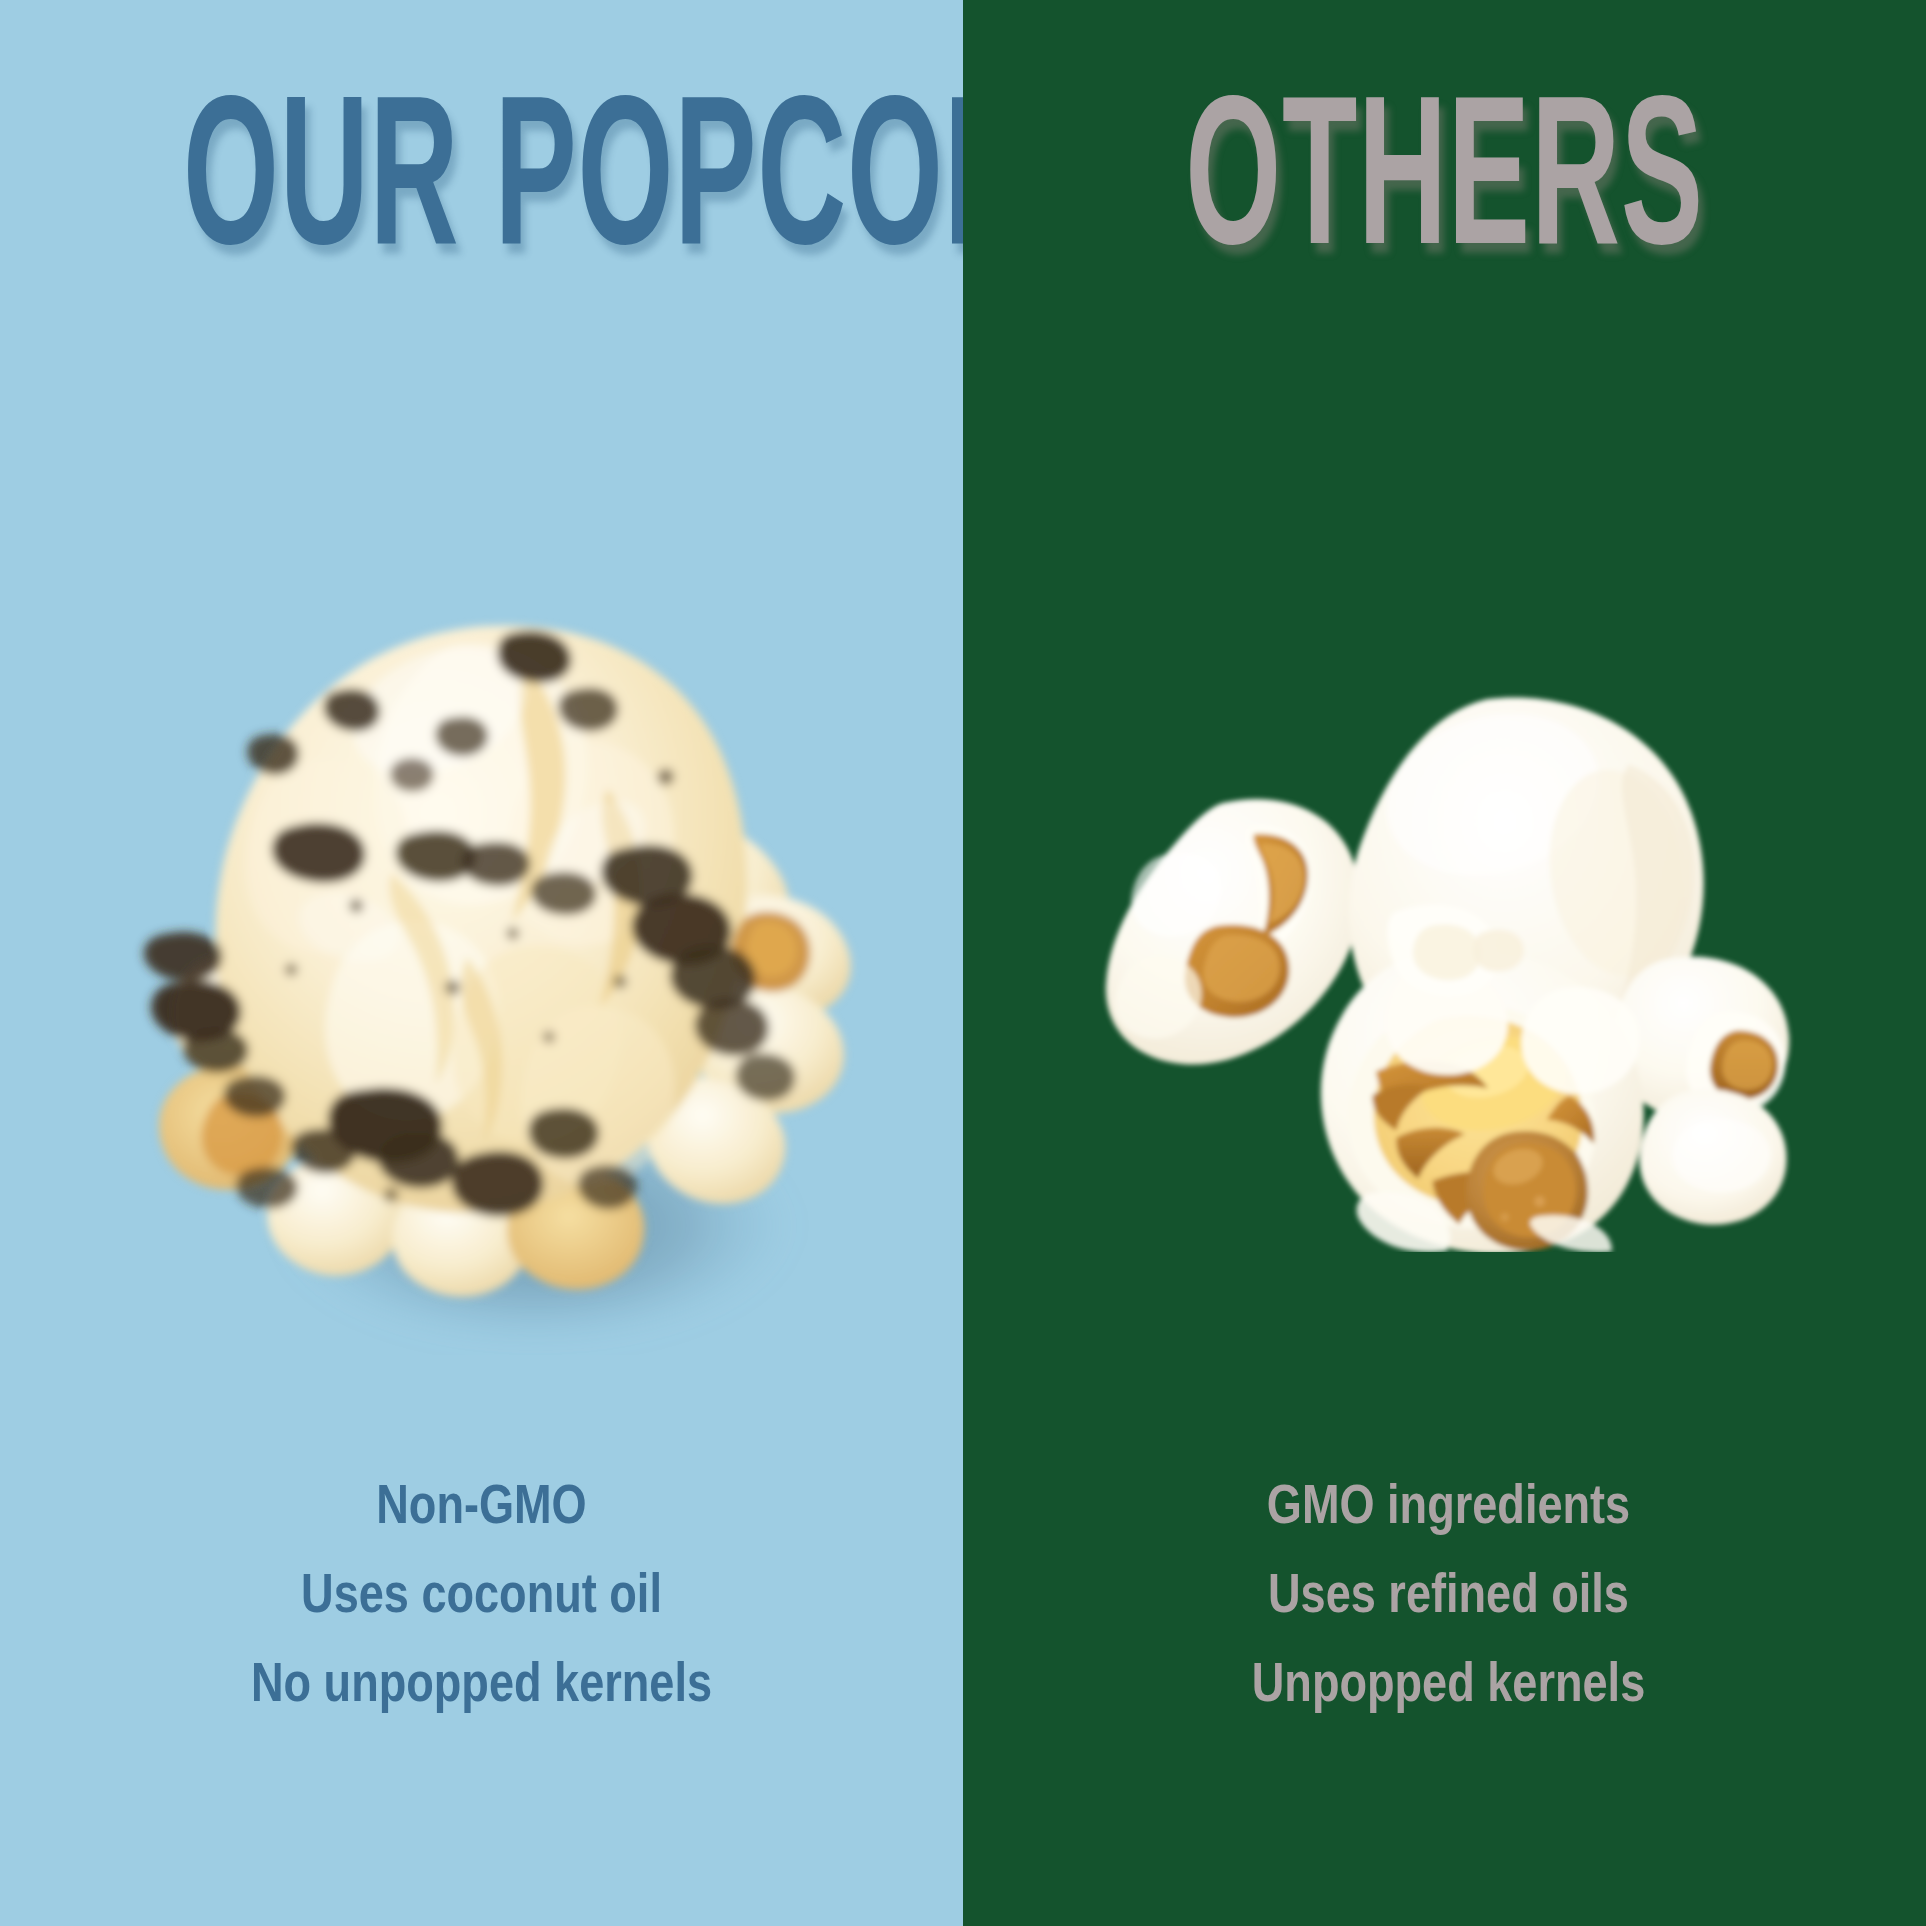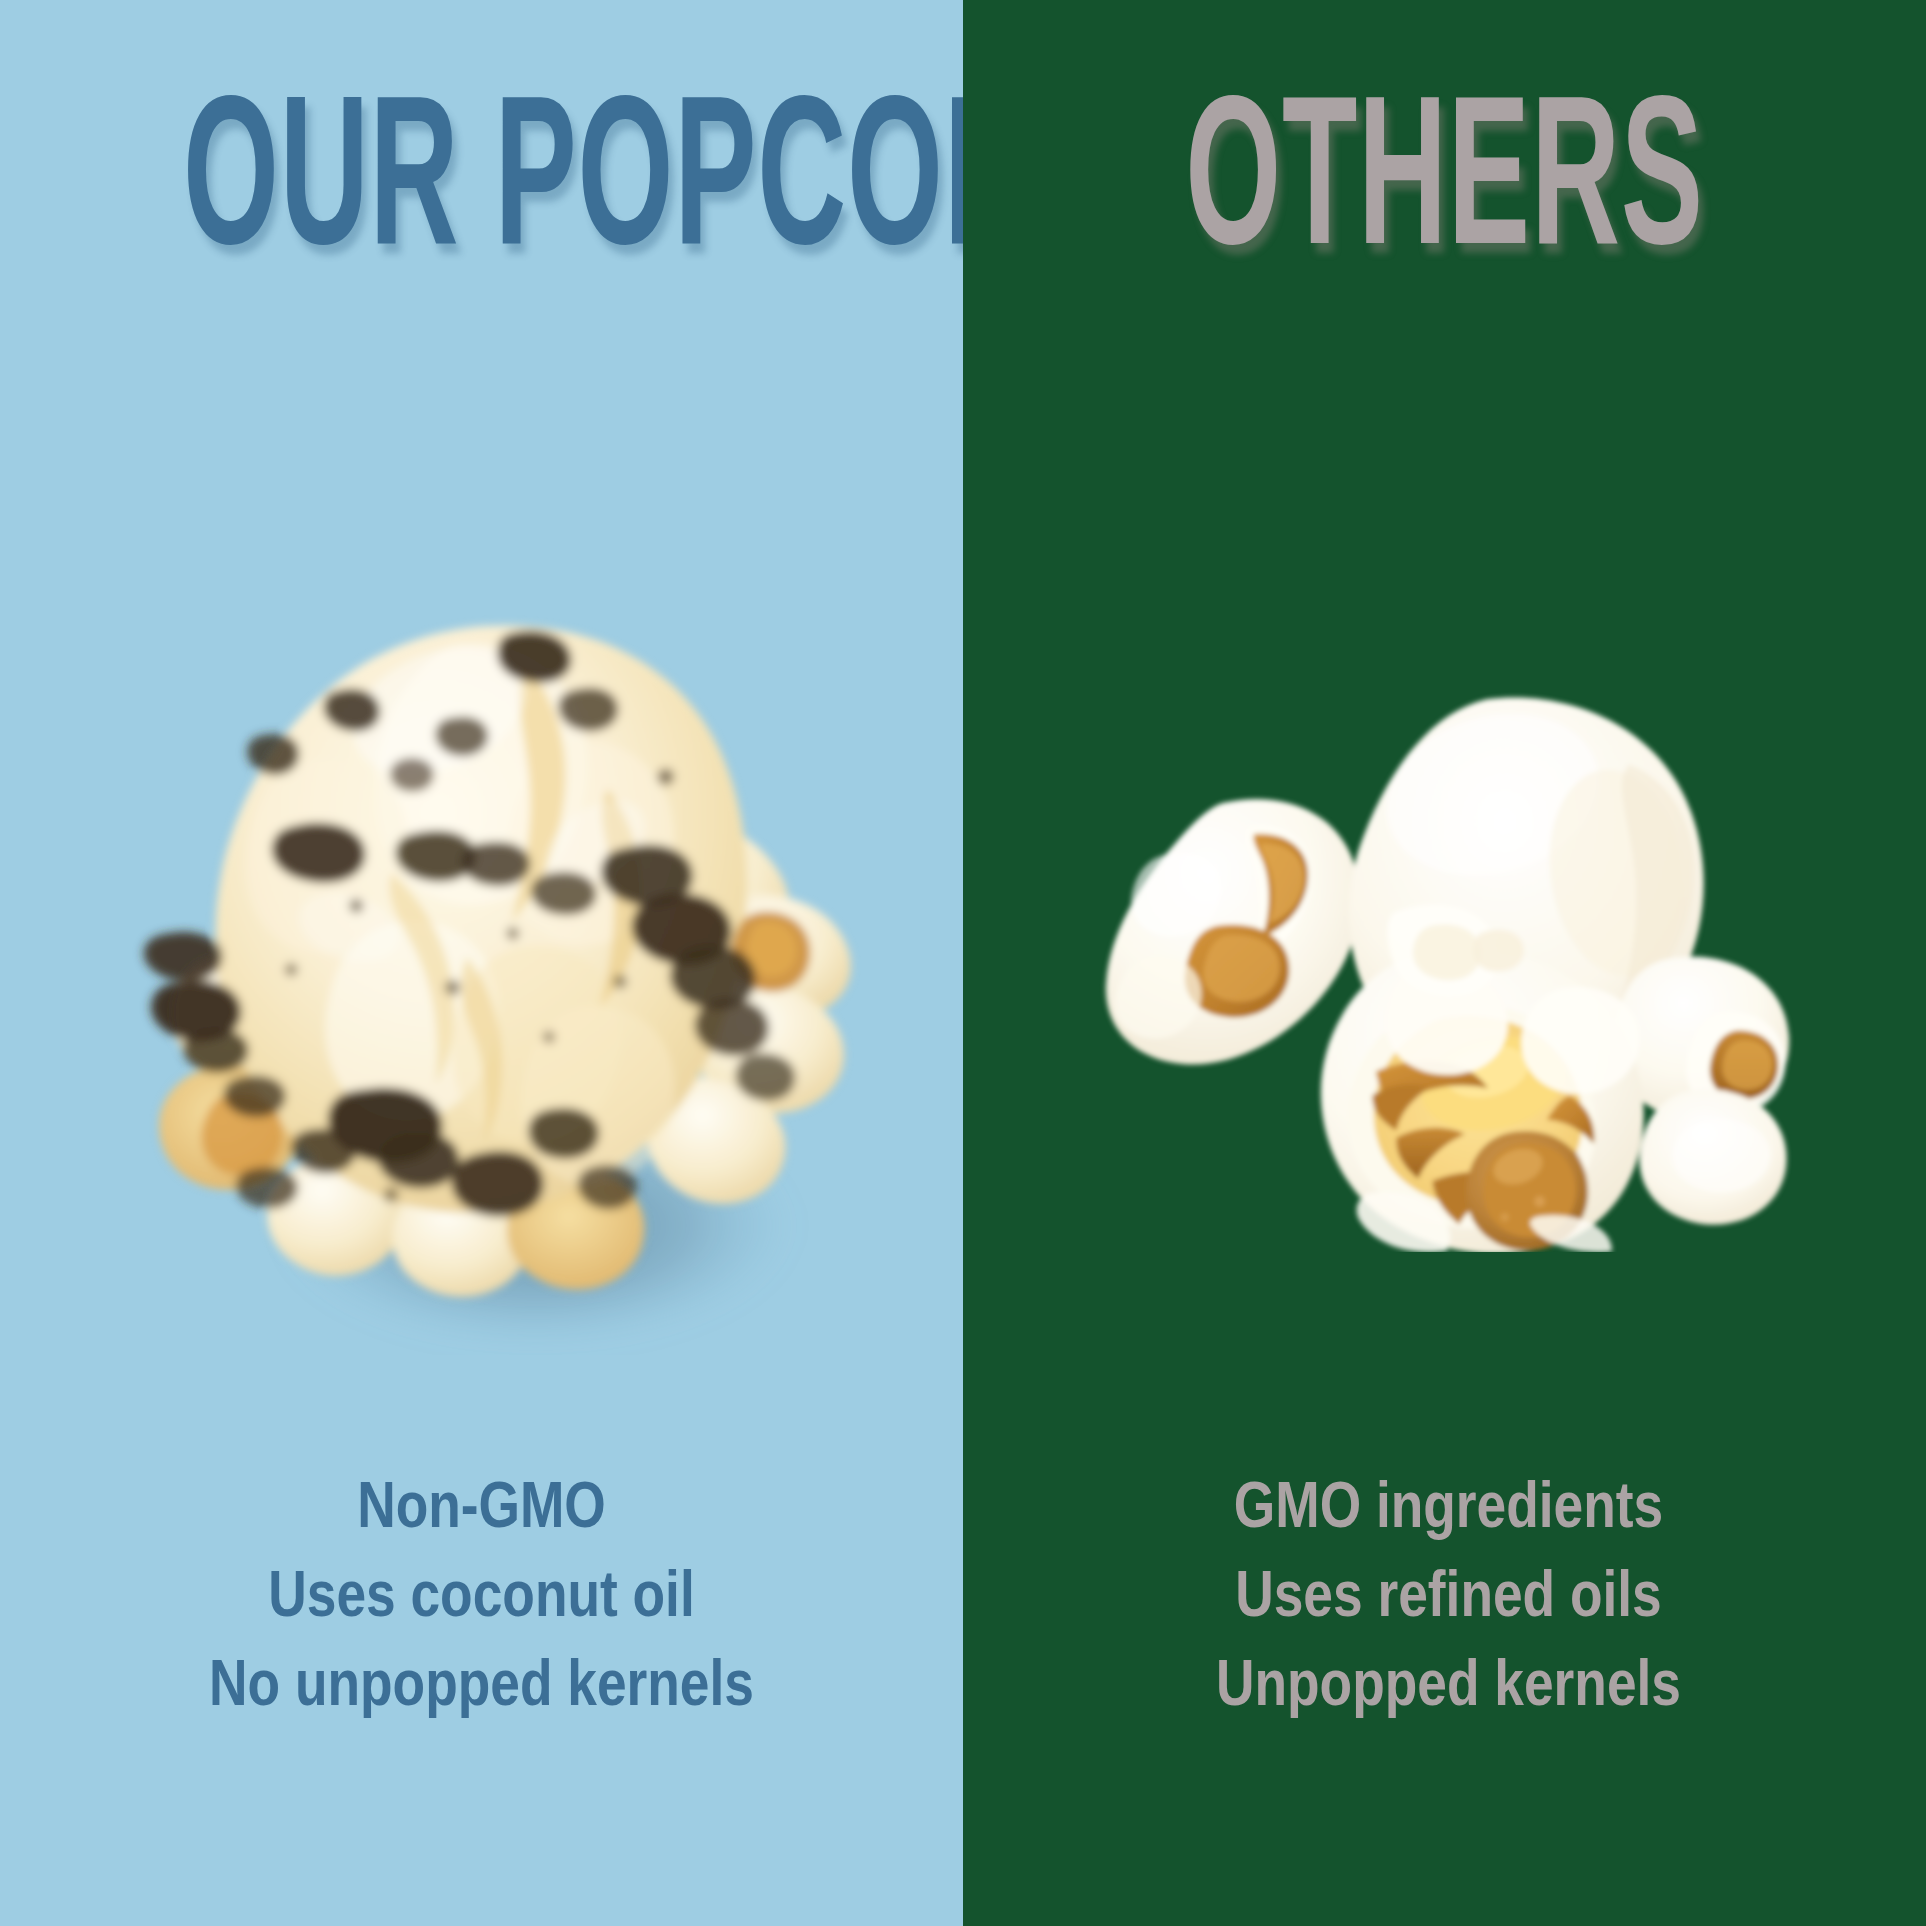--- a/index.html
+++ b/index.html
@@ -41,21 +41,21 @@
   .heading-right { color:#ABA3A4; text-shadow:8.4px 9.6px 9.6px rgba(150,135,130,0.38); }
 
   
   .copy {
     position:absolute;
     left:0; right:0;
     bottom:199px;
     text-align:center;
     font-family:"Liberation Sans Narrow","Liberation Sans", sans-serif;
     font-weight:700;
-    font-size:65px;
+    font-size:55px;
     line-height:89px;
   }
   .copy-line { white-space:nowrap; display:block; transform:scaleX(0.82); }
   .copy-left  { color:#3C6F96; }
   .copy-right { color:#ABA3A4;margin-left:8px; }
 
   
   .art { position:absolute; }
   .art-left  { left:66px;  top:560px;  width:843px; height:795px; }
   .art-right { left:48px;   top:674px; width:867px; height:578px; }

